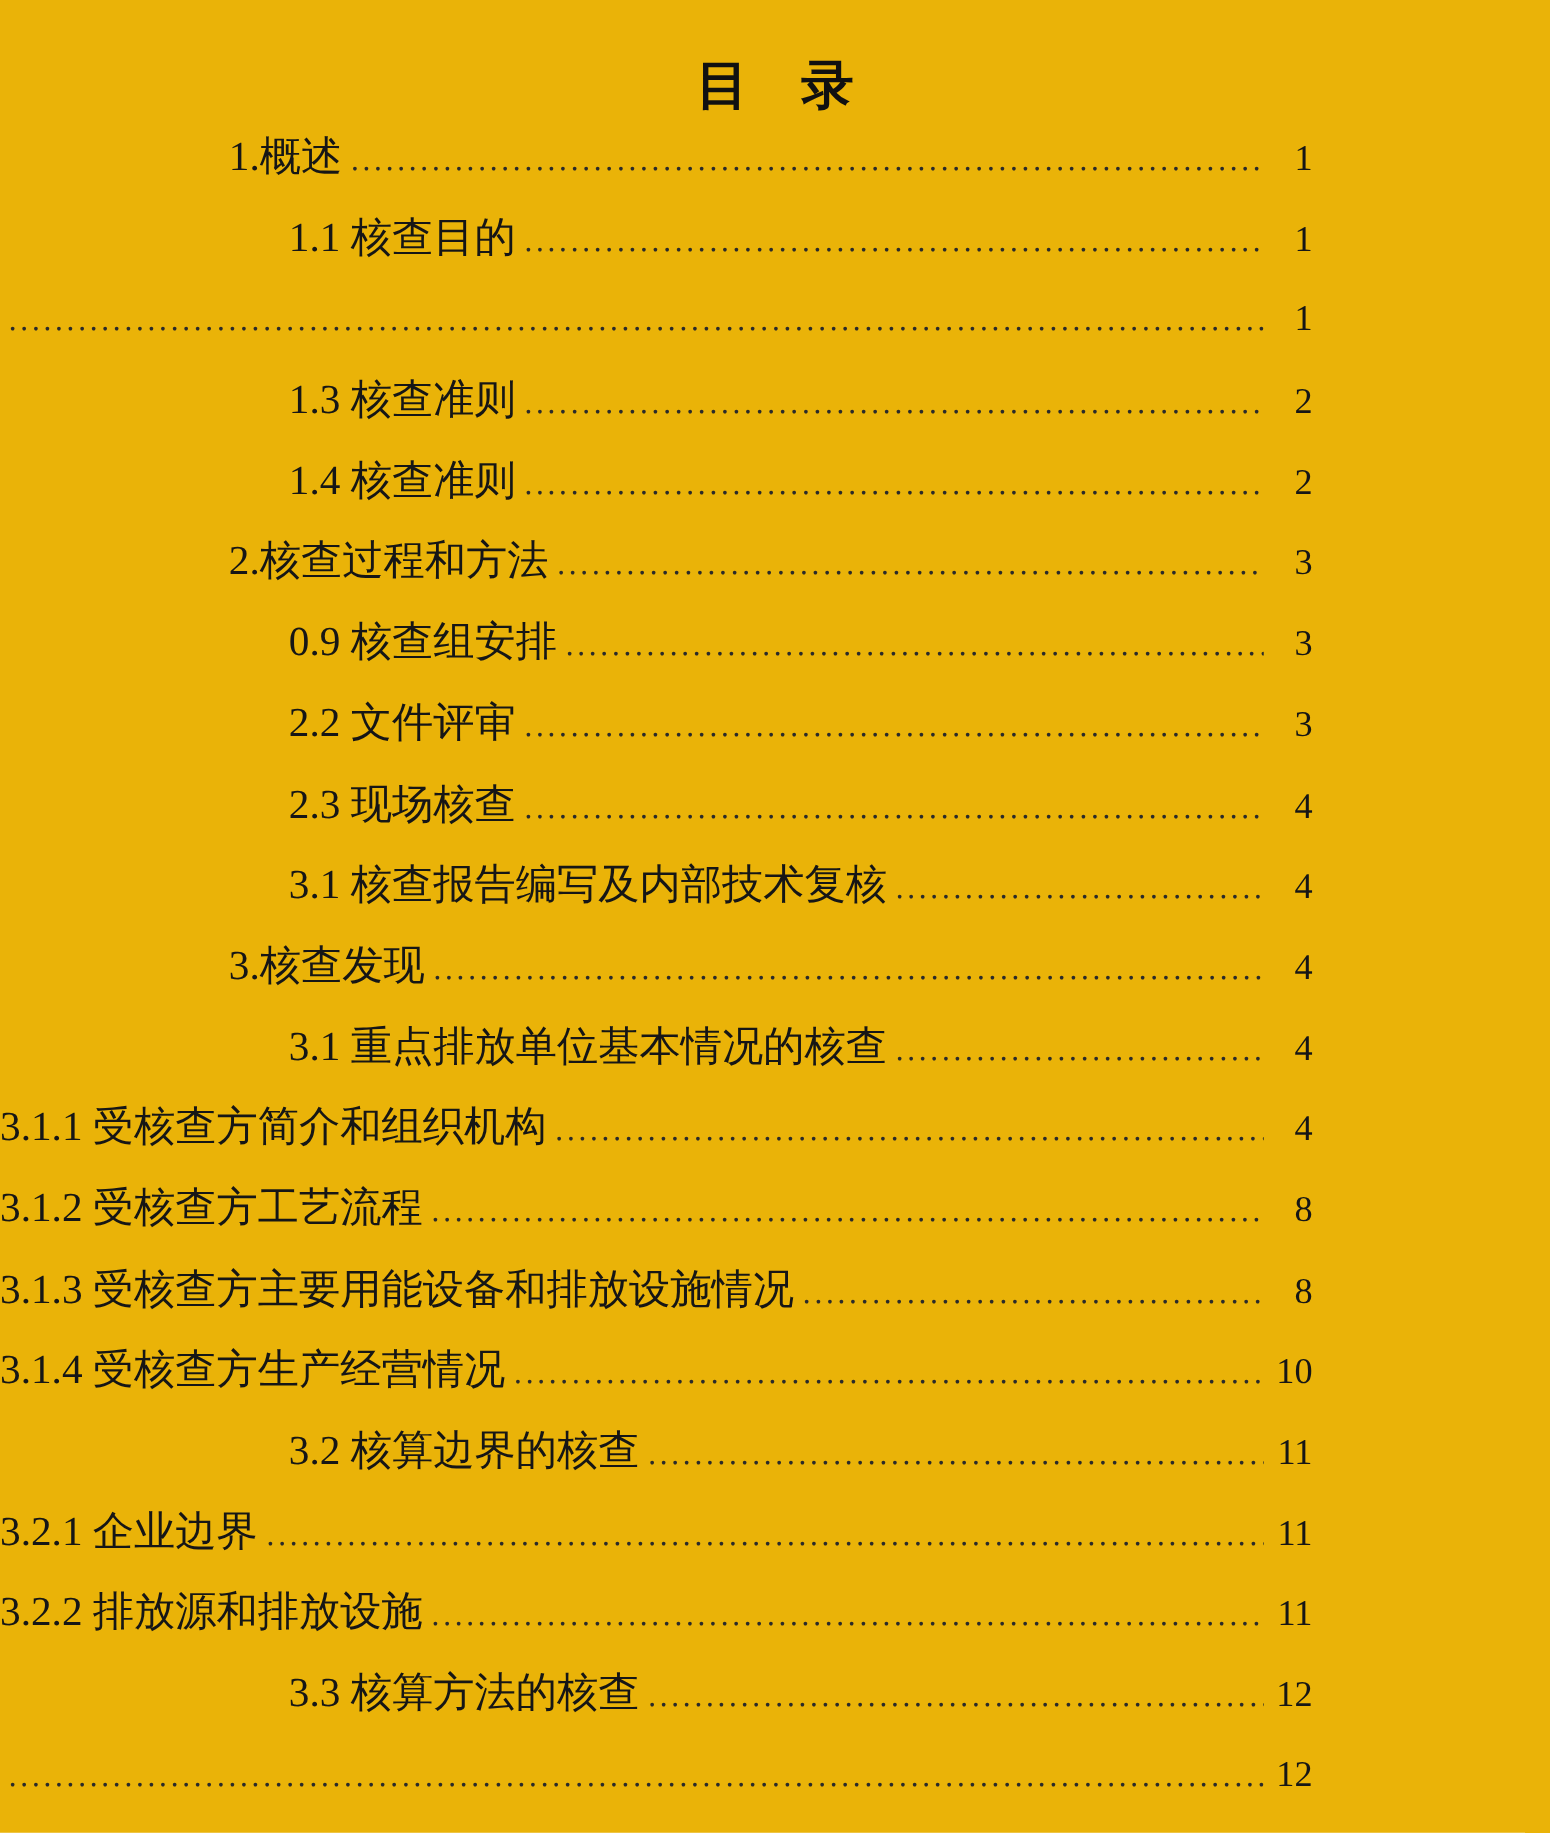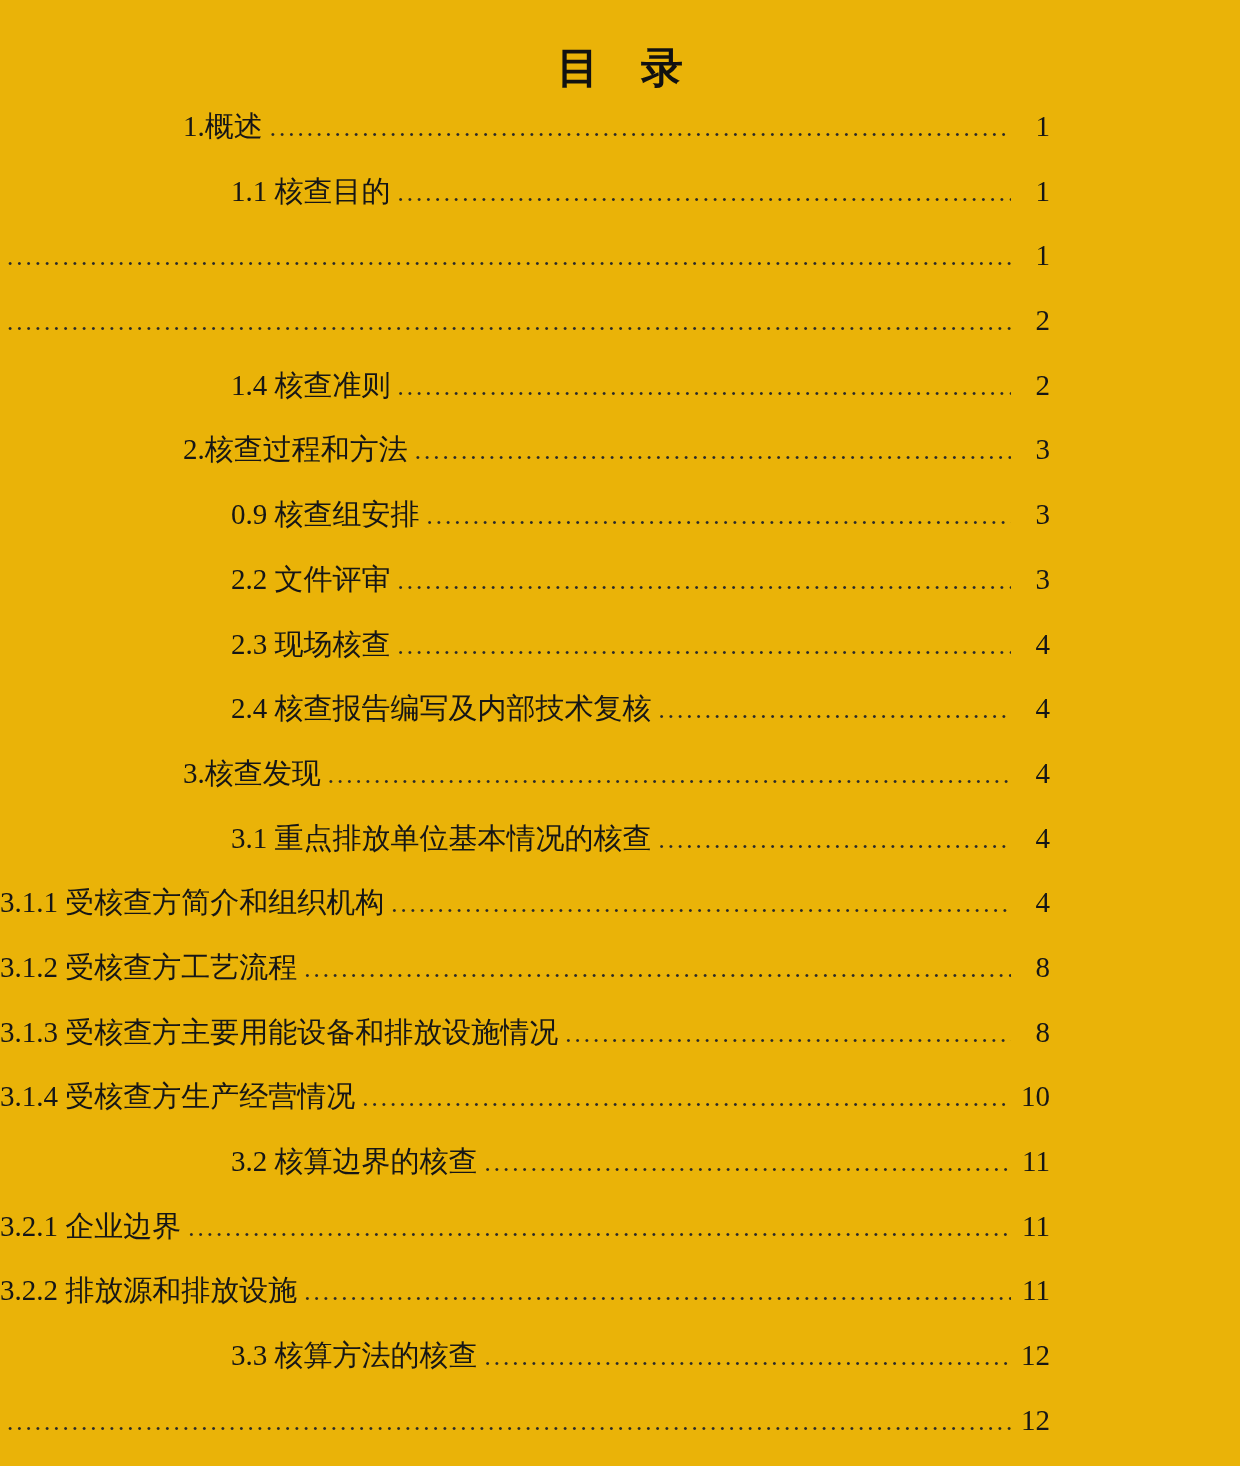--- a/index.html
+++ b/index.html
@@ -40,21 +40,21 @@
   .toc-row {
     display: flex;
     align-items: baseline;
     height: 64.7px;
     line-height: 64.7px;
     width: 100%;
     box-sizing: border-box;
   }
   .toc-row .label {
     white-space: nowrap;
-    font-size: 29px;
+    font-size: 33px;
     color: #161616;
   }
   .toc-row.level-1 .label { padding-left: 183px; }
   .toc-row.level-2 .label { padding-left: 231px; }
   .toc-row.level-3 .label { }
   .dots {
     flex: 1 1 auto;
     overflow: hidden;
     white-space: nowrap;
     margin-left: 7px;
@@ -90,20 +90,21 @@
       <div class="toc-row level-2">
     <span class="label">1.1 核查目的</span>
     <span class="dots"></span>
     <span class="page-num">1</span>
   </div>
       <div class="toc-row level-2">
     <span class="dots"></span>
     <span class="page-num">1</span>
   </div>
       <div class="toc-row level-2">
+    <span class="label">1.3 核查准则</span>
     <span class="dots"></span>
     <span class="page-num">2</span>
   </div>
       <div class="toc-row level-2">
     <span class="label">1.4 核查准则</span>
     <span class="dots"></span>
     <span class="page-num">2</span>
   </div>
       <div class="toc-row level-1">
     <span class="label">2.核查过程和方法</span>
@@ -119,21 +120,21 @@
     <span class="label">2.2 文件评审</span>
     <span class="dots"></span>
     <span class="page-num">3</span>
   </div>
       <div class="toc-row level-2">
     <span class="label">2.3 现场核查</span>
     <span class="dots"></span>
     <span class="page-num">4</span>
   </div>
       <div class="toc-row level-2">
-    <span class="label">2.4 核查报告编写及内部技术复核</span>
+    <span class="label">3.1 核查报告编写及内部技术复核</span>
     <span class="dots"></span>
     <span class="page-num">4</span>
   </div>
       <div class="toc-row level-1">
     <span class="label">3.核查发现</span>
     <span class="dots"></span>
     <span class="page-num">4</span>
   </div>
       <div class="toc-row level-2">
     <span class="label">3.1 重点排放单位基本情况的核查</span>

